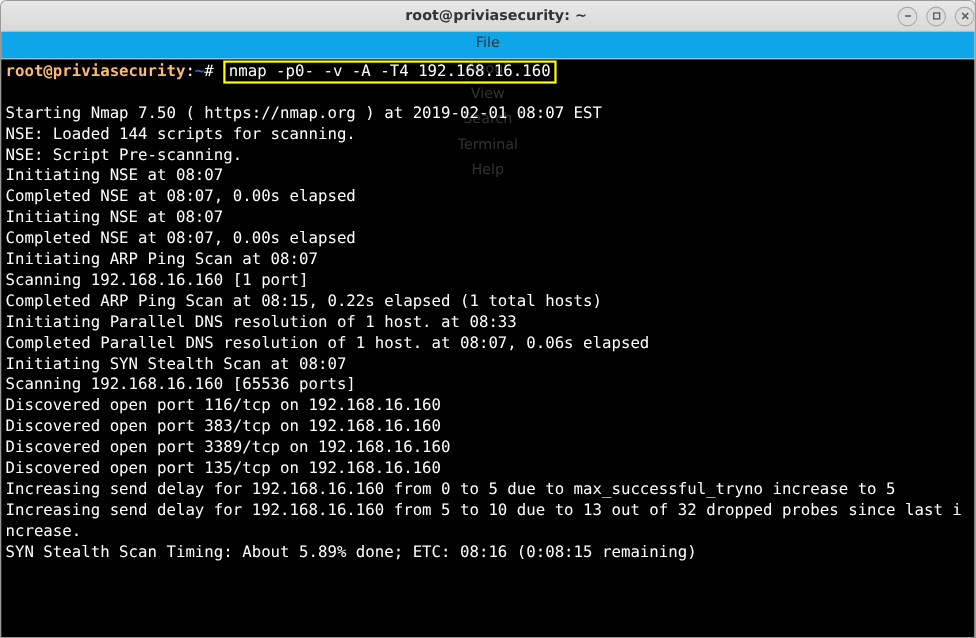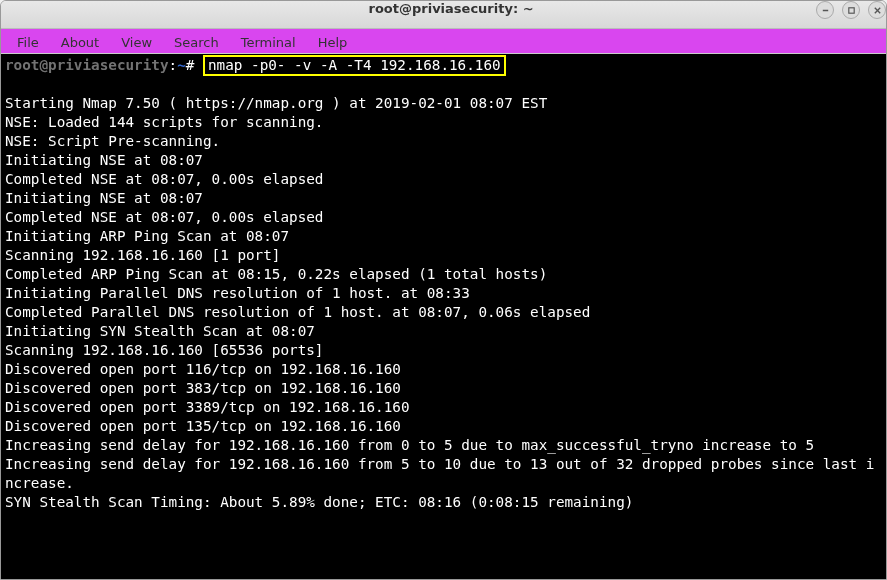--- a/index.html
+++ b/index.html
@@ -13,20 +13,21 @@
       width: 887px;
       height: 580px;
       overflow: hidden;
       border: 1px solid #999;
       border-radius: 6px 6px 0 0;
     }
     .titlebar {
       height: 28px;
       background: linear-gradient(to bottom, #e8e8e8, #d8d8d8);
       display: flex;
+      align-items: center;
       justify-content: space-between;
       padding: 0 0;
       border-bottom: 1px solid #bbb;
     }
     .titlebar-title {
       flex: 1;
       text-align: center;
       font-size: 13px;
       font-weight: bold;
       color: #333;
@@ -47,47 +48,48 @@
       font-size: 10px;
       color: #555;
       cursor: pointer;
     }
     .window-btn svg {
       width: 9px;
       height: 9px;
     }
     .menubar {
       height: 25px;
-      background: #d946ef;
+      background: #0ea5e9;
       display: flex;
-      align-items: flex-end;
+      align-items: center;
       padding: 0 6px;
       gap: 2px;
       border-bottom: 1px solid #ccc;
+      flex-direction: column;
     }
     .menu-item {
       padding: 3px 10px;
       font-size: 13px;
       color: #333;
       cursor: pointer;
     }
     .terminal {
       background: #000;
       color: #fff;
       font-family: "DejaVu Sans Mono", "Liberation Mono", monospace;
       font-size: 14.3px;
       line-height: 19px;
       padding: 2px 4px;
       height: calc(580px - 28px - 25px);
       overflow: hidden;
       white-space: pre-wrap;
       word-break: break-all;
     }
     .prompt-user {
-      color: #737373;
+      color: #fdba74;
       font-weight: bold;
     }
     .prompt-sep {
       color: #fff;
     }
     .prompt-path {
       color: #3366cc;
       font-weight: bold;
     }
     .prompt-hash {

